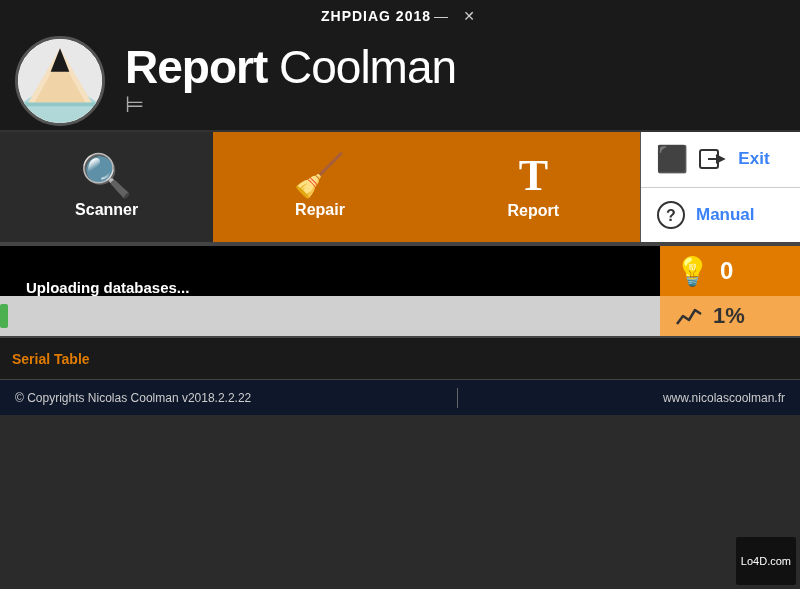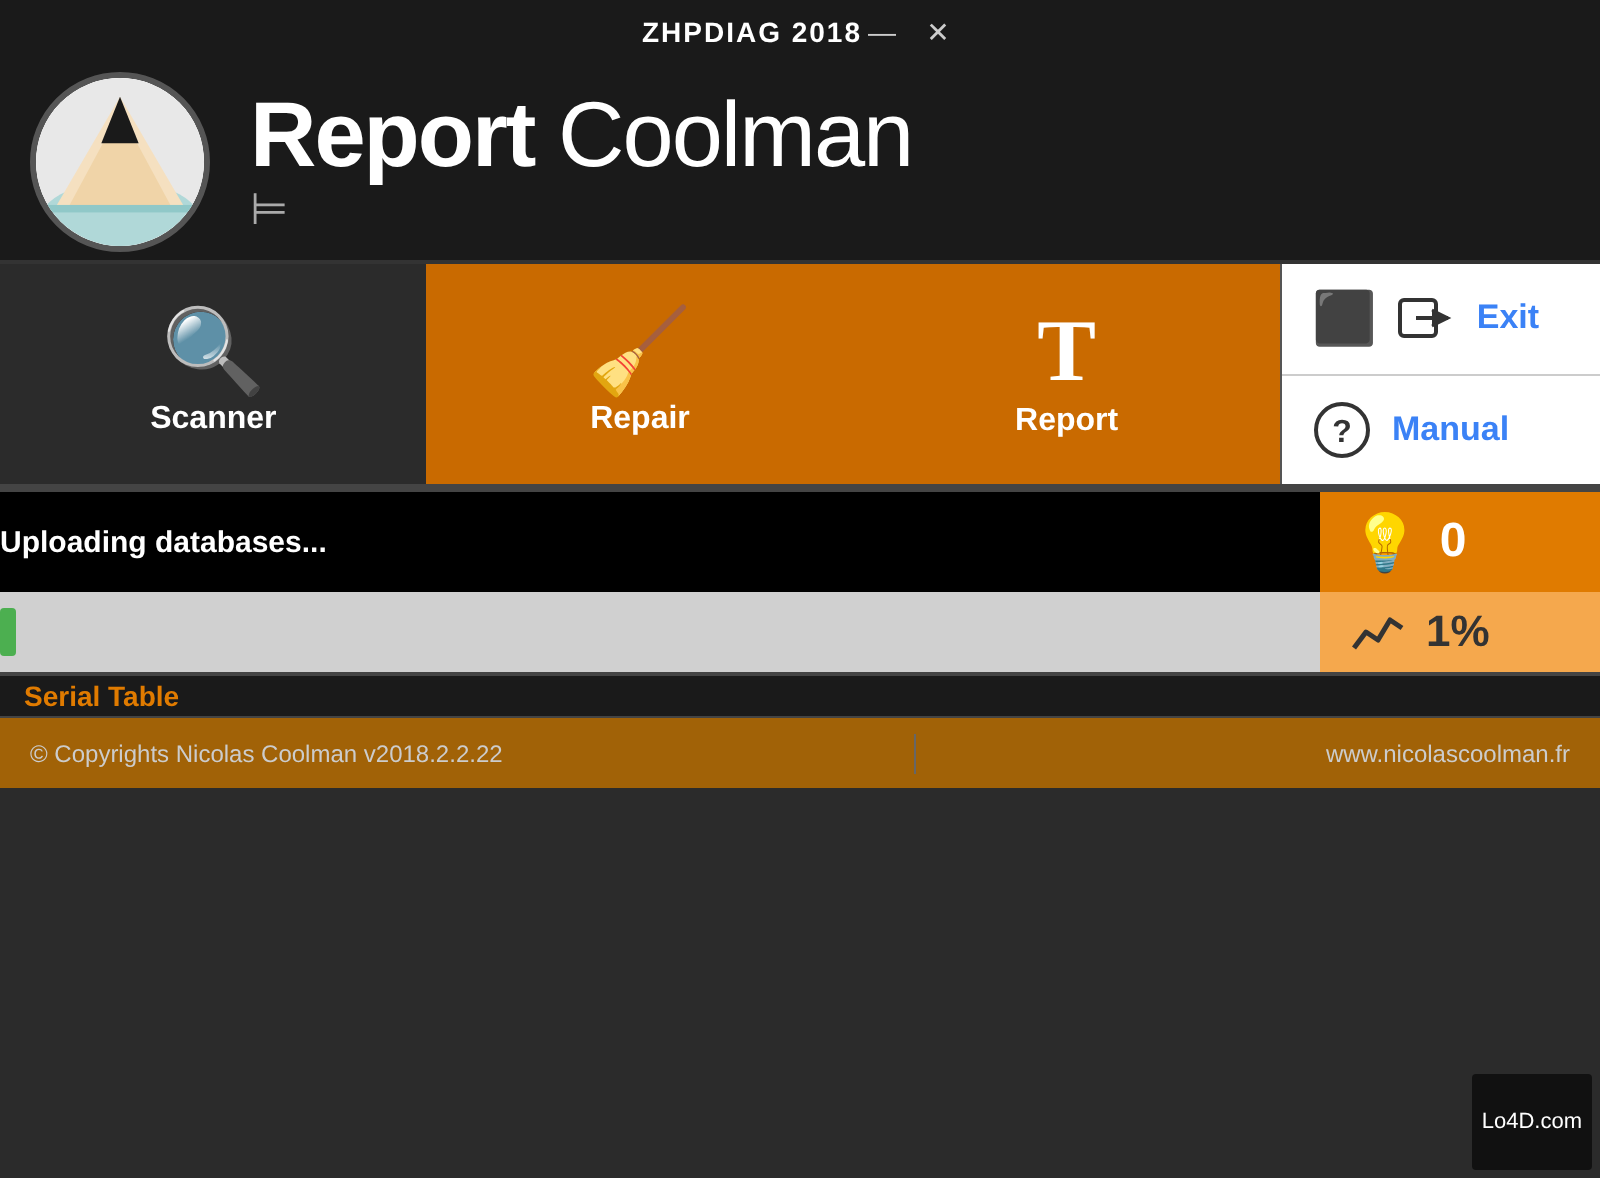--- a/index.html
+++ b/index.html
@@ -163,22 +163,22 @@
 
     
     .status-area {
       display: flex;
       height: 50px;
       background: #000;
     }
     .status-text-area {
       flex: 1;
       display: flex;
-      align-items: center;
-      padding: 0 0;
+      align-items: flex-end;
+      padding: 0 26px;
       background: #000;
     }
     .status-text {
       color: #fff;
       font-size: 15px;
       font-weight: bold;
     }
     .status-right {
       width: 140px;
       background: #e07b00;
@@ -231,37 +231,37 @@
       gap: 10px;
     }
     .progress-pct {
       font-size: 22px;
       font-weight: bold;
       color: #333;
     }
 
     
     .serial-bar {
-      height: 22px;
+      height: 43px;
       background: #1a1a1a;
       display: flex;
       align-items: center;
       padding: 0 12px;
       border-top: 2px solid #444;
     }
     .serial-bar-text {
       color: #e07b00;
       font-size: 14px;
       font-weight: bold;
     }
 
     
     .footer {
       height: 36px;
-      background: #a16207;
+      background: #0f172a;
       display: flex;
       align-items: center;
       padding: 0 15px;
       border-top: 1px solid #444;
       justify-content: space-between;
     }
     .footer-left {
       display: flex;
       align-items: center;
       gap: 8px;

